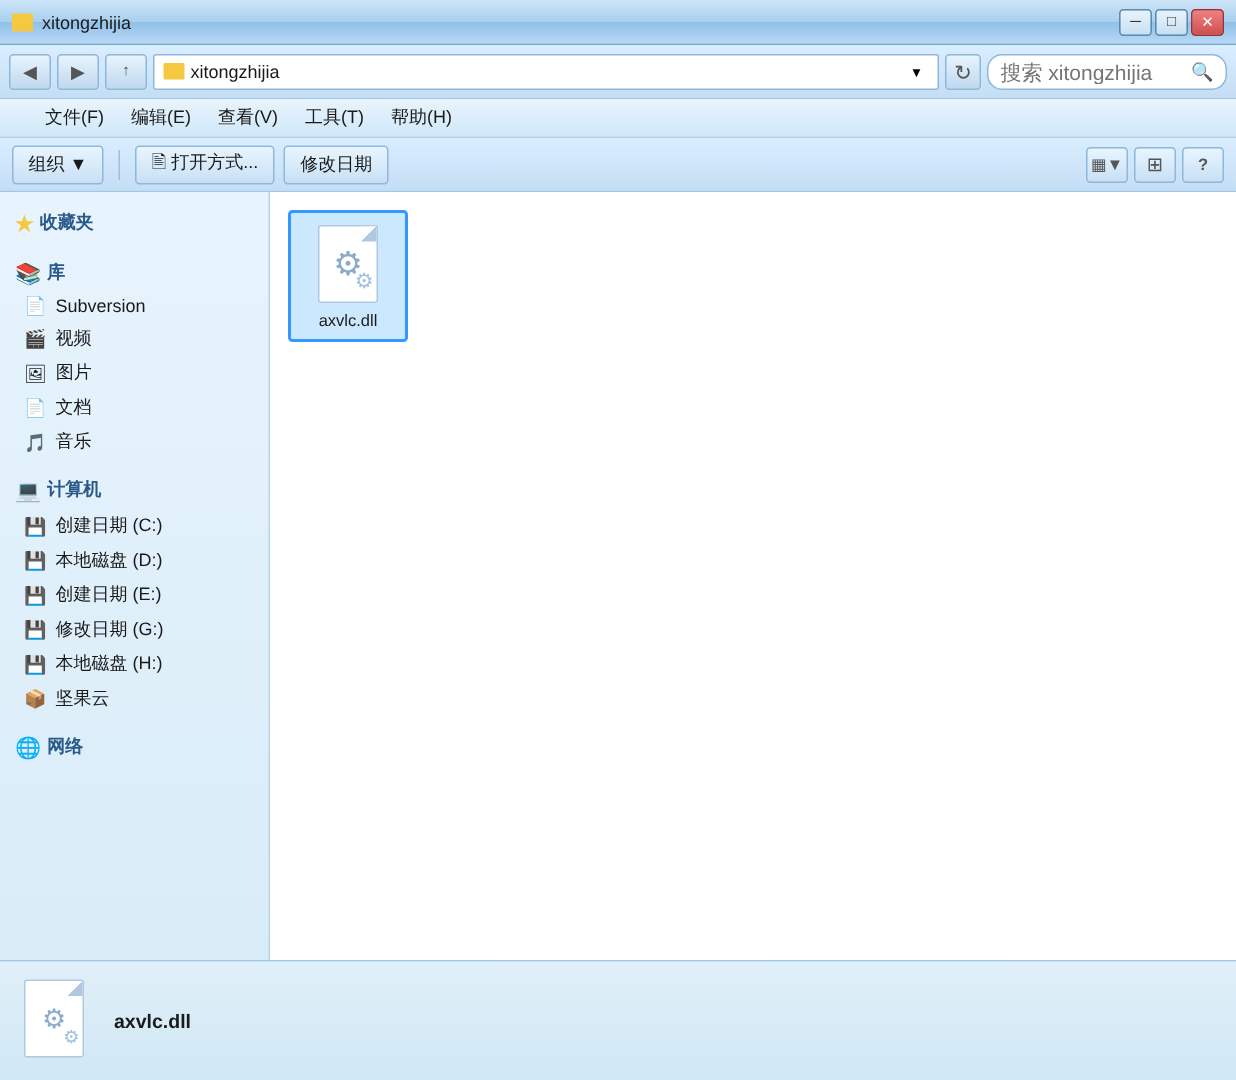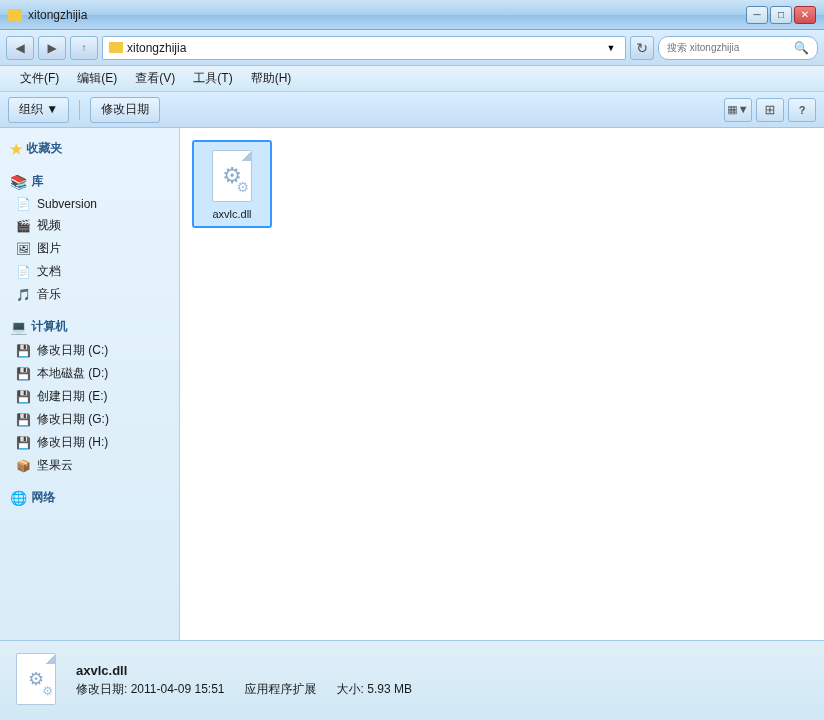--- a/index.html
+++ b/index.html
@@ -123,38 +123,38 @@
       border: 1px solid #90b8d8;
       border-radius: 10px;
       display: flex;
       align-items: center;
       padding: 0 8px;
       gap: 4px;
     }
     .search-box input {
       border: none;
       outline: none;
-      font-size: 10px;
+      font-size: 14px;
       color: #999;
       background: transparent;
       width: 100%;
     }
     .search-icon-btn {
       font-size: 12px;
       color: #555;
       cursor: pointer;
     }
 
     
     .menu-bar {
       height: 26px;
       background: linear-gradient(to bottom, #e8f4fd, #d0e8f8);
       display: flex;
       align-items: center;
-      padding: 0 12px;
+      padding: 0 22px;
       border-bottom: 1px solid #b0d0e8;
       gap: 2px;
     }
     .menu-item {
       padding: 2px 8px;
       cursor: pointer;
       border-radius: 3px;
       font-size: 12px;
       color: #1a1a1a;
     }
@@ -396,20 +396,21 @@
   <div class="menu-item">文件(F)</div>
   <div class="menu-item">编辑(E)</div>
   <div class="menu-item">查看(V)</div>
   <div class="menu-item">工具(T)</div>
   <div class="menu-item">帮助(H)</div>
 </div>
 
 <div class="toolbar">
   <div class="toolbar-btn toolbar-organize">组织 ▼</div>
   <div class="toolbar-sep"></div>
+  <div class="toolbar-btn">🖹 打开方式...</div>
   <div class="toolbar-btn">修改日期</div>
   <div class="toolbar-right">
     <div class="view-btn">▦▼</div>
     <div class="view-btn" style="font-size:13px;">⊞</div>
     <div class="view-btn" style="font-weight:bold;">?</div>
   </div>
 </div>
 
 <div class="main-area">
 
@@ -447,37 +448,37 @@
       <span>音乐</span>
     </div>
     <div class="sidebar-divider"></div>
 
     <div class="sidebar-section-header">
       <span style="font-size:14px;">💻</span>
       <span>计算机</span>
     </div>
     <div class="sidebar-item">
       <span style="font-size:12px;">💾</span>
-      <span>修改日期 (C:)</span>
+      <span>创建日期 (C:)</span>
     </div>
     <div class="sidebar-item">
       <span style="font-size:12px;">💾</span>
       <span>本地磁盘 (D:)</span>
     </div>
     <div class="sidebar-item">
       <span style="font-size:12px;">💾</span>
       <span>创建日期 (E:)</span>
     </div>
     <div class="sidebar-item">
       <span style="font-size:12px;">💾</span>
       <span>修改日期 (G:)</span>
     </div>
     <div class="sidebar-item">
       <span style="font-size:12px;">💾</span>
-      <span>修改日期 (H:)</span>
+      <span>本地磁盘 (H:)</span>
     </div>
     <div class="sidebar-item">
       <span style="font-size:12px;">📦</span>
       <span>坚果云</span>
     </div>
     <div class="sidebar-divider"></div>
 
     <div class="sidebar-section-header">
       <span style="font-size:14px;">🌐</span>
       <span>网络</span>
@@ -502,22 +503,14 @@
 
 <div class="status-bar">
   <div class="status-icon">
     <div class="status-icon-paper">
       <span style="font-size:18px; color:#8aaccc; position:relative; z-index:1;">⚙</span>
       <span style="position:absolute; bottom:6px; right:2px; font-size:12px; color:#a0c0e0;">⚙</span>
     </div>
   </div>
   <div class="status-info">
     <div class="status-filename">axvlc.dll</div>
-    <div>
-      <span>修改日期:</span>
-      <span>2011-04-09 15:51</span>
-      &nbsp;&nbsp;&nbsp;&nbsp;
-      <span>应用程序扩展</span>
-      &nbsp;&nbsp;&nbsp;&nbsp;
-      <span>大小: 5.93 MB</span>
-    </div>
   </div>
 </div>
 
 </body></html>

